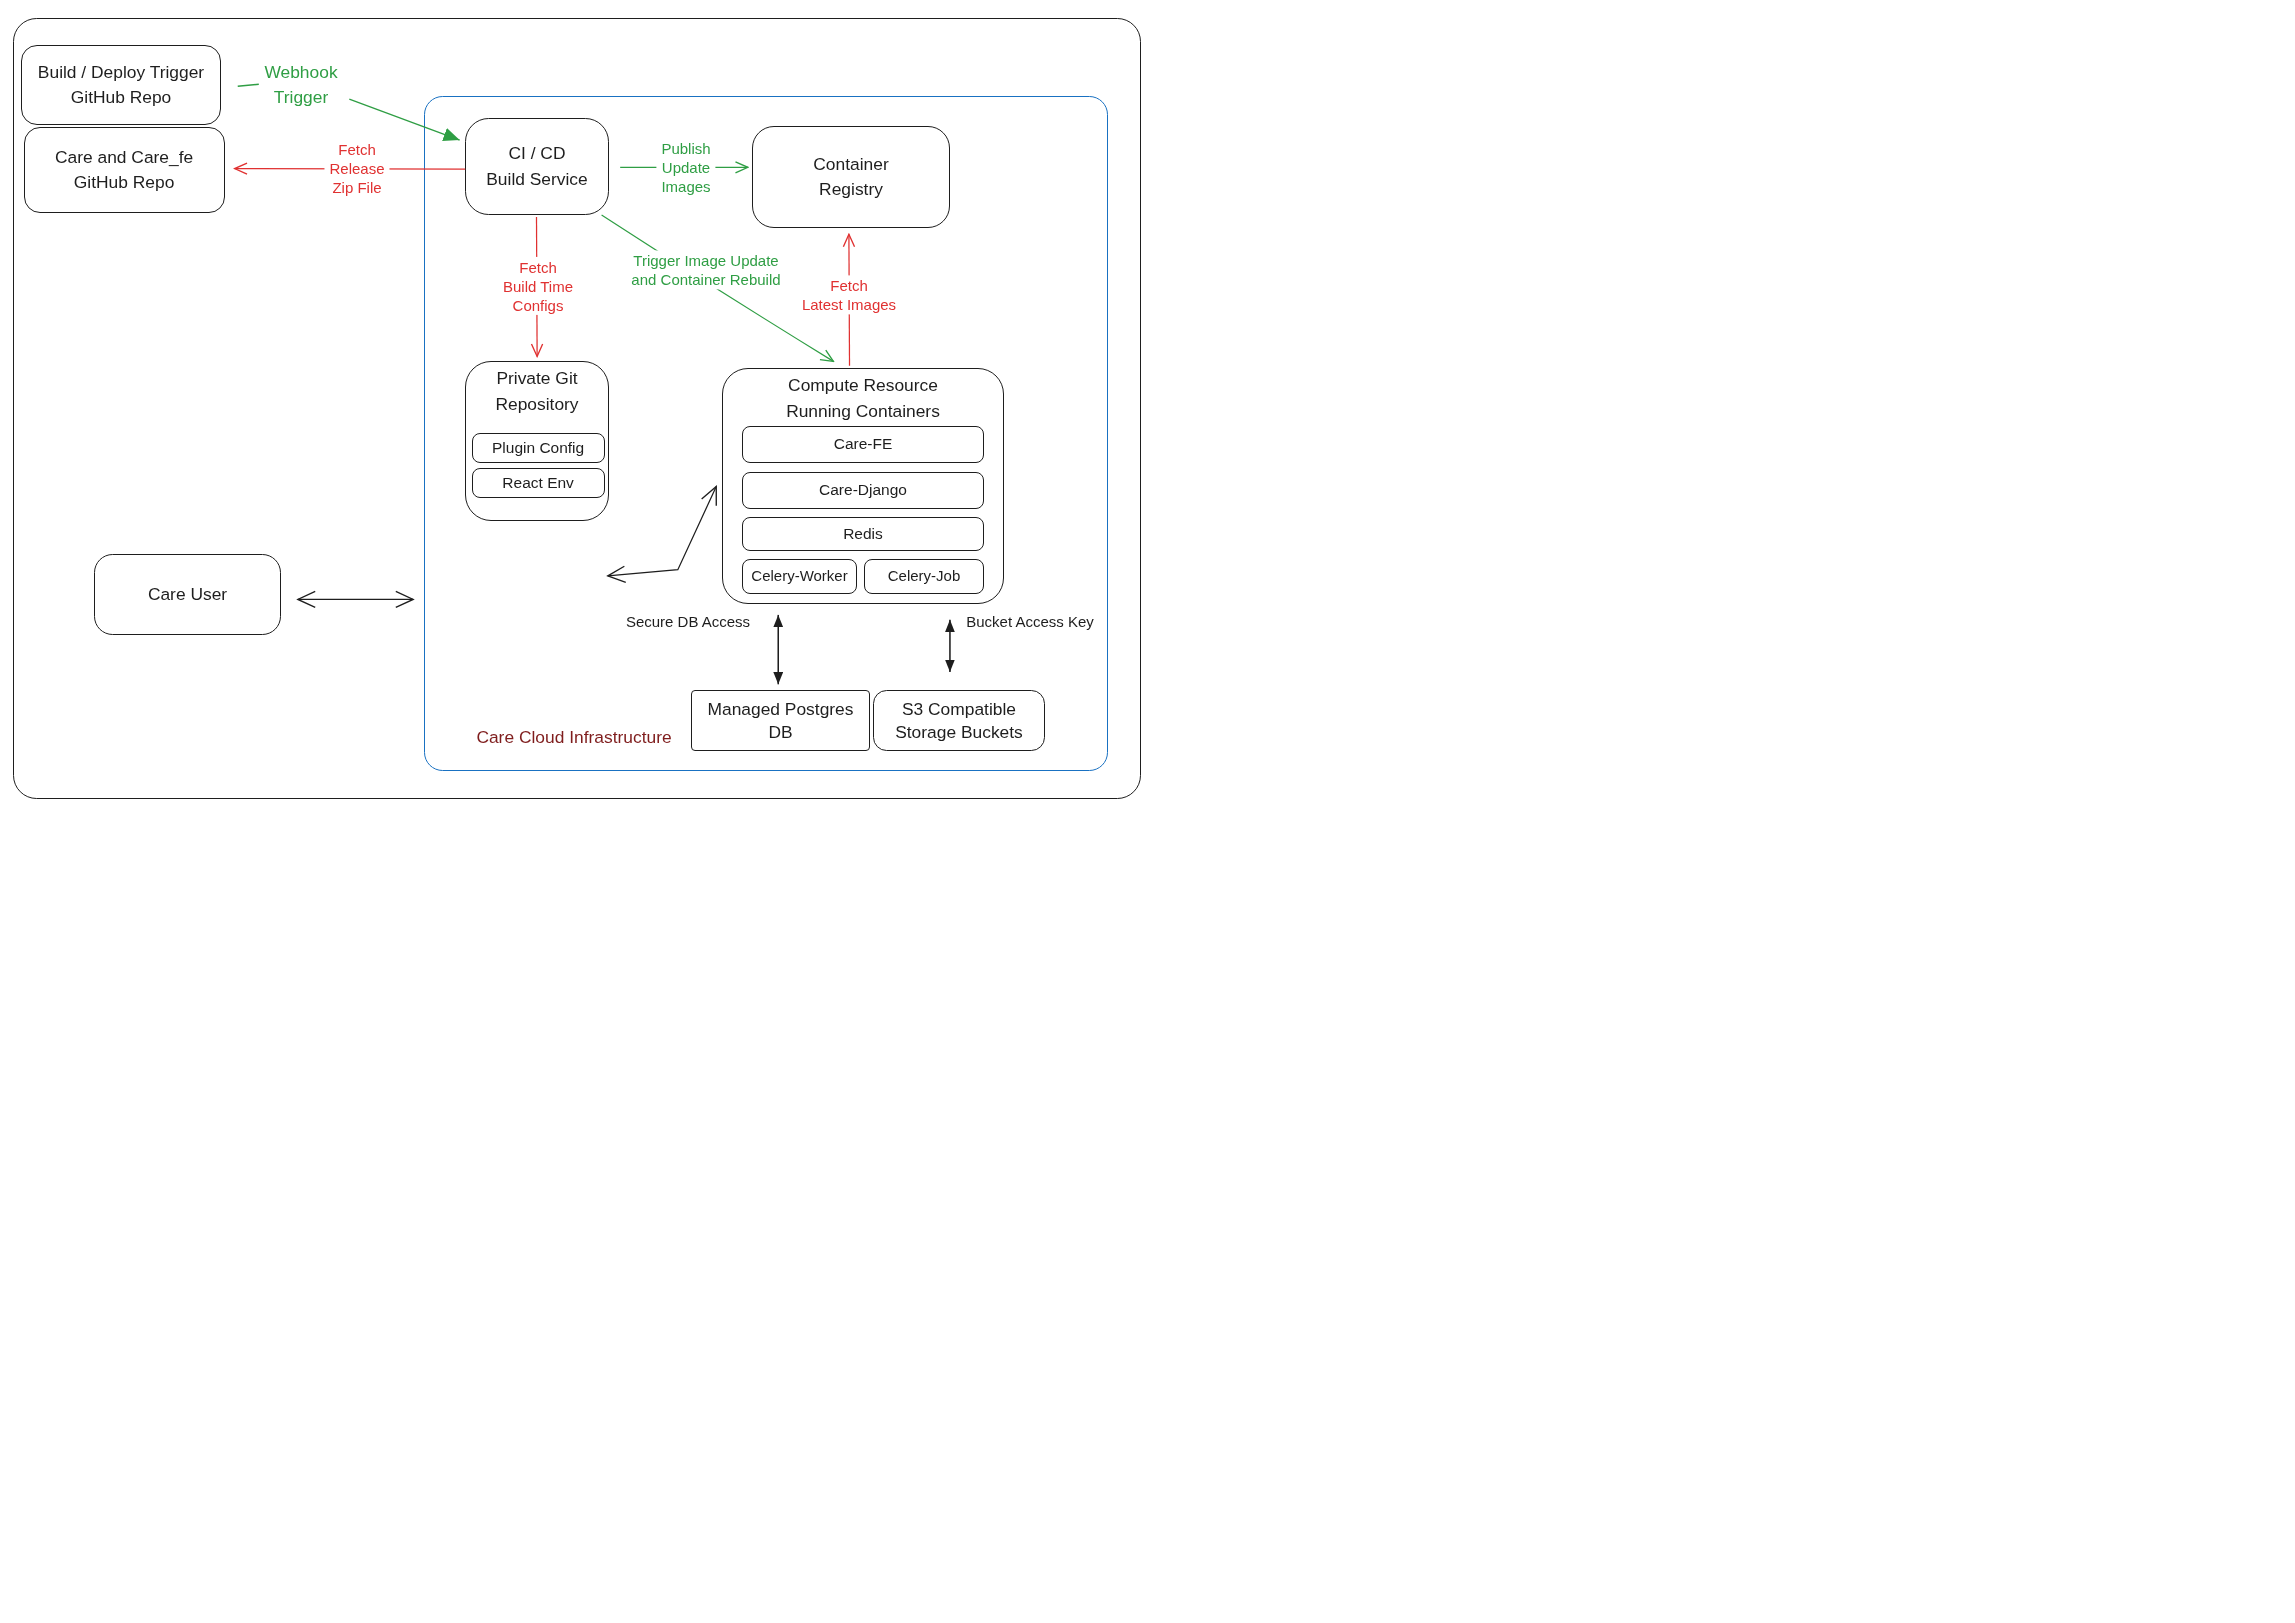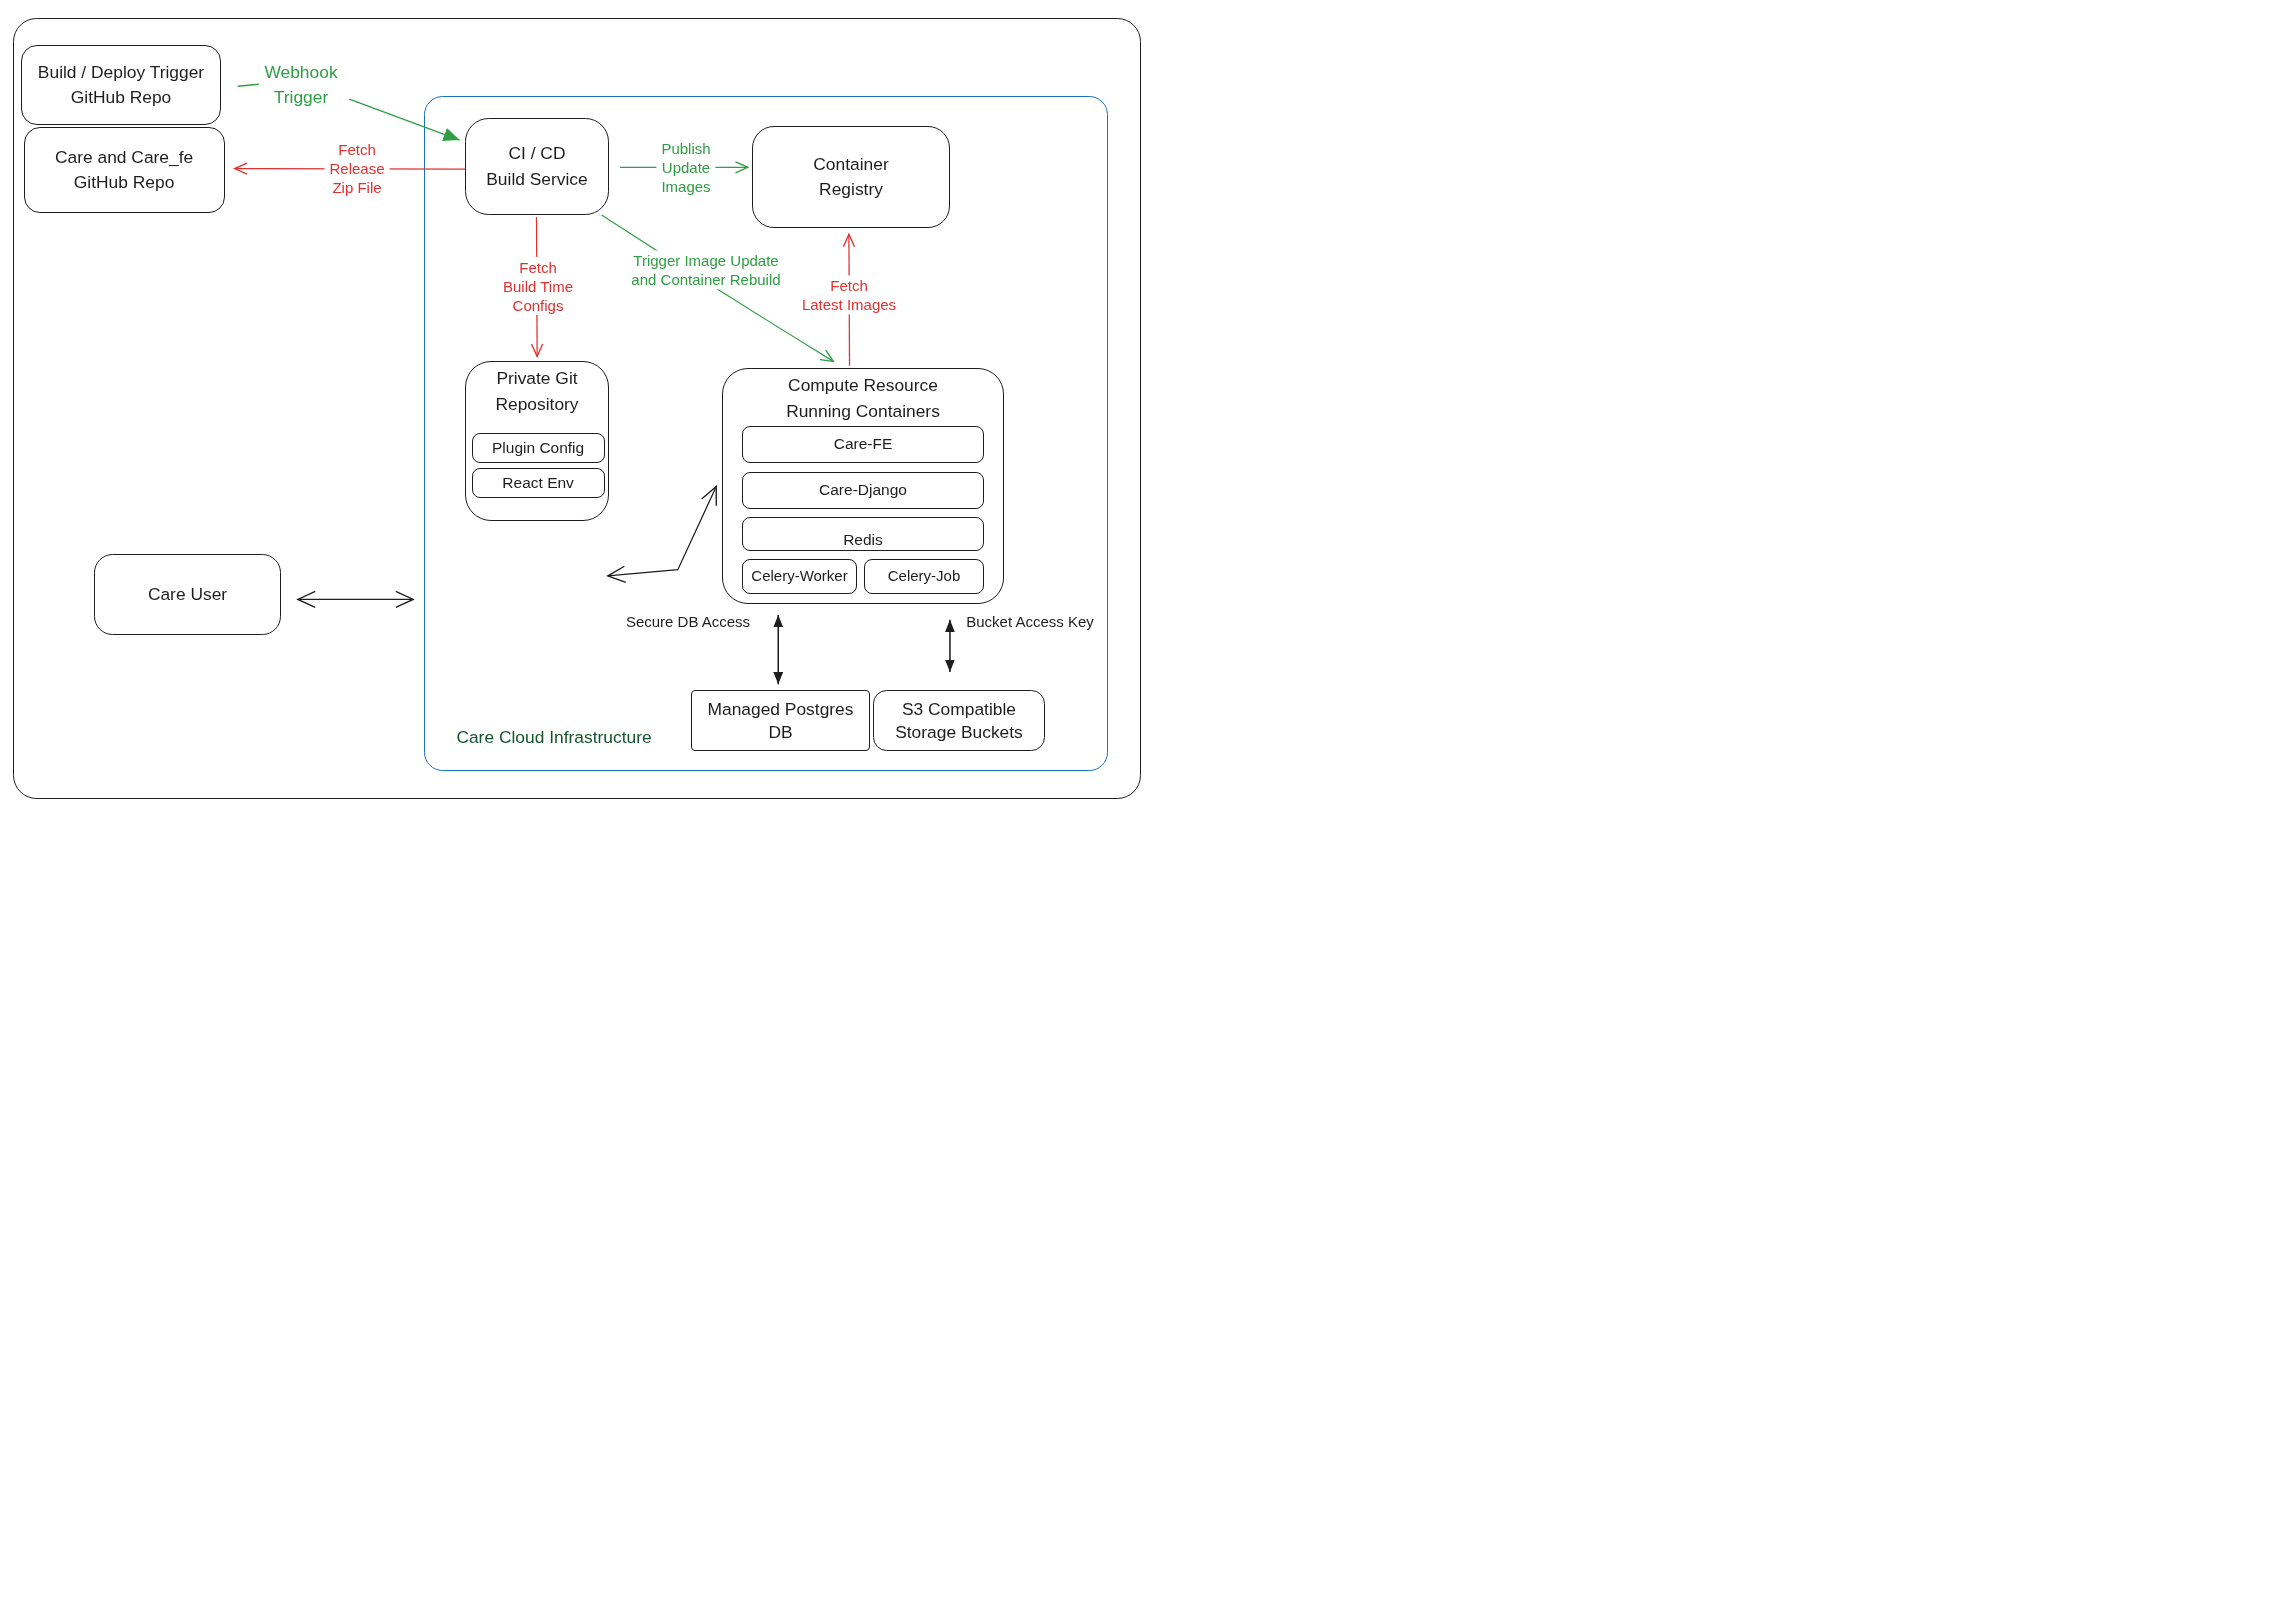--- a/index.html
+++ b/index.html
@@ -14,21 +14,21 @@
         text-align:center;}
   .node .ln{display:block;font-size:17.4px;line-height:25.4px;white-space:nowrap;}
   .subnode{position:absolute;border:1.2px solid #1e1e1e;background:#ffffff;box-sizing:border-box;
            display:flex;align-items:center;justify-content:center;border-radius:8px;}
   .subnode .ln{font-size:15.5px;line-height:18.6px;white-space:nowrap;}
   .titled{justify-content:flex-start;}
   .edge-label{position:absolute;transform:translate(-50%,-50%);text-align:center;z-index:4;
               white-space:nowrap;}
   .edge-label .ln{display:block;}
   .bg{background:#ffffff;padding:0.6px 5px;}
-  .green{color:#2f9e44;text-align:center;} .red{color:#e03131;} .blue{color:#14532d;} .black{color:#1e1e1e;}
+  .green{color:#2f9e44;text-align:center;} .red{color:#e03131;} .blue{color:#7f1d1d;margin-left:20px;} .black{color:#1e1e1e;}
   .fs24{font-size:15px;line-height:19px;} .fs28{font-size:17.4px;line-height:25px;}
   svg.wires{position:absolute;left:0;top:0;z-index:3;pointer-events:none;}
   .node{z-index:2;} .region{z-index:1;} .outer-border{z-index:1;}
 </style>
 </head>
 <body>
 
 <div id="canvas">
 
   <div class="outer-border"></div>
@@ -67,21 +67,21 @@
 
   <div class="node titled" style="left:722px;top:368px;width:282px;height:236px;border-radius:26px;padding-top:4.3px;">
     <span class="ln">Compute Resource</span>
     <span class="ln">Running Containers</span>
     <div class="subnode" style="left:19px;top:57px;width:242px;height:37px;">
       <span class="ln">Care-FE</span>
     </div>
     <div class="subnode" style="left:19px;top:103px;width:242px;height:37px;">
       <span class="ln">Care-Django</span>
     </div>
-    <div class="subnode" style="left:19px;top:148px;width:242px;height:34px;align-items:flex-end;">
+    <div class="subnode" style="left:19px;top:148px;width:242px;height:34px;">
       <span class="ln">Redis</span>
     </div>
     <div class="subnode" style="left:19px;top:190px;width:115px;height:35px;">
       <span class="ln" style="font-size:15px;">Celery-Worker</span>
     </div>
     <div class="subnode" style="left:141px;top:190px;width:120px;height:35px;">
       <span class="ln" style="font-size:15px;">Celery-Job</span>
     </div>
   </div>
 

